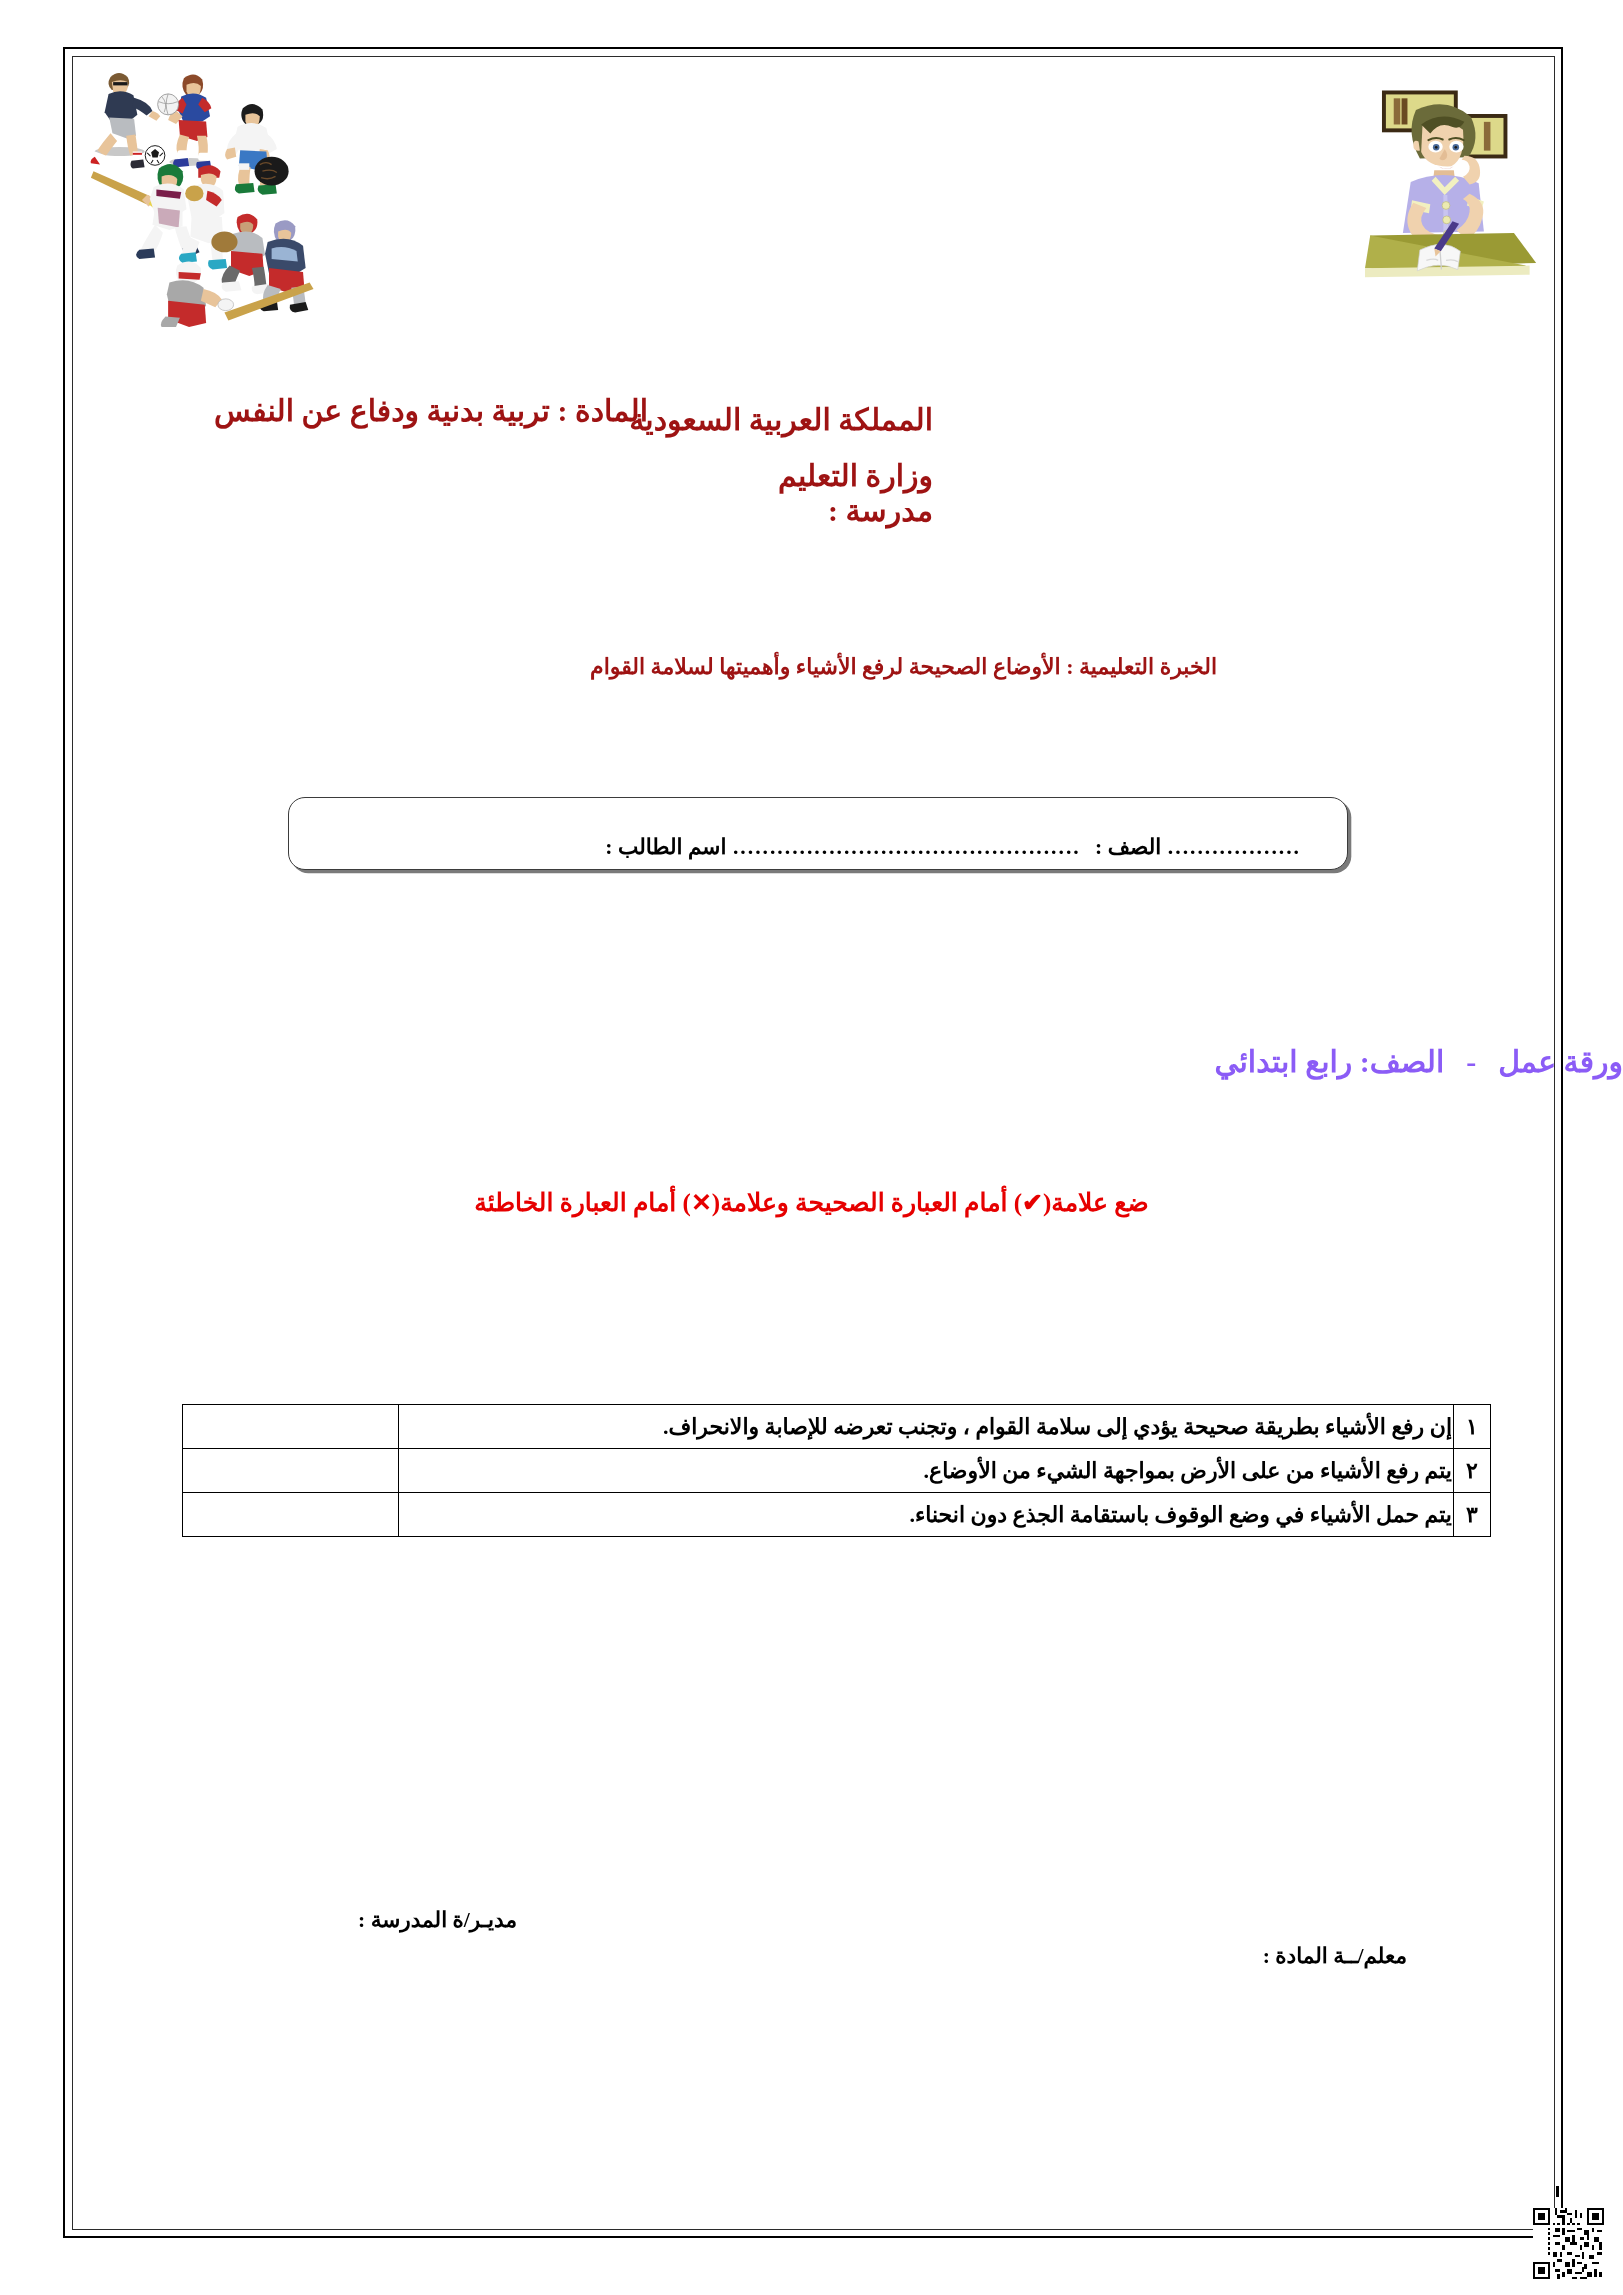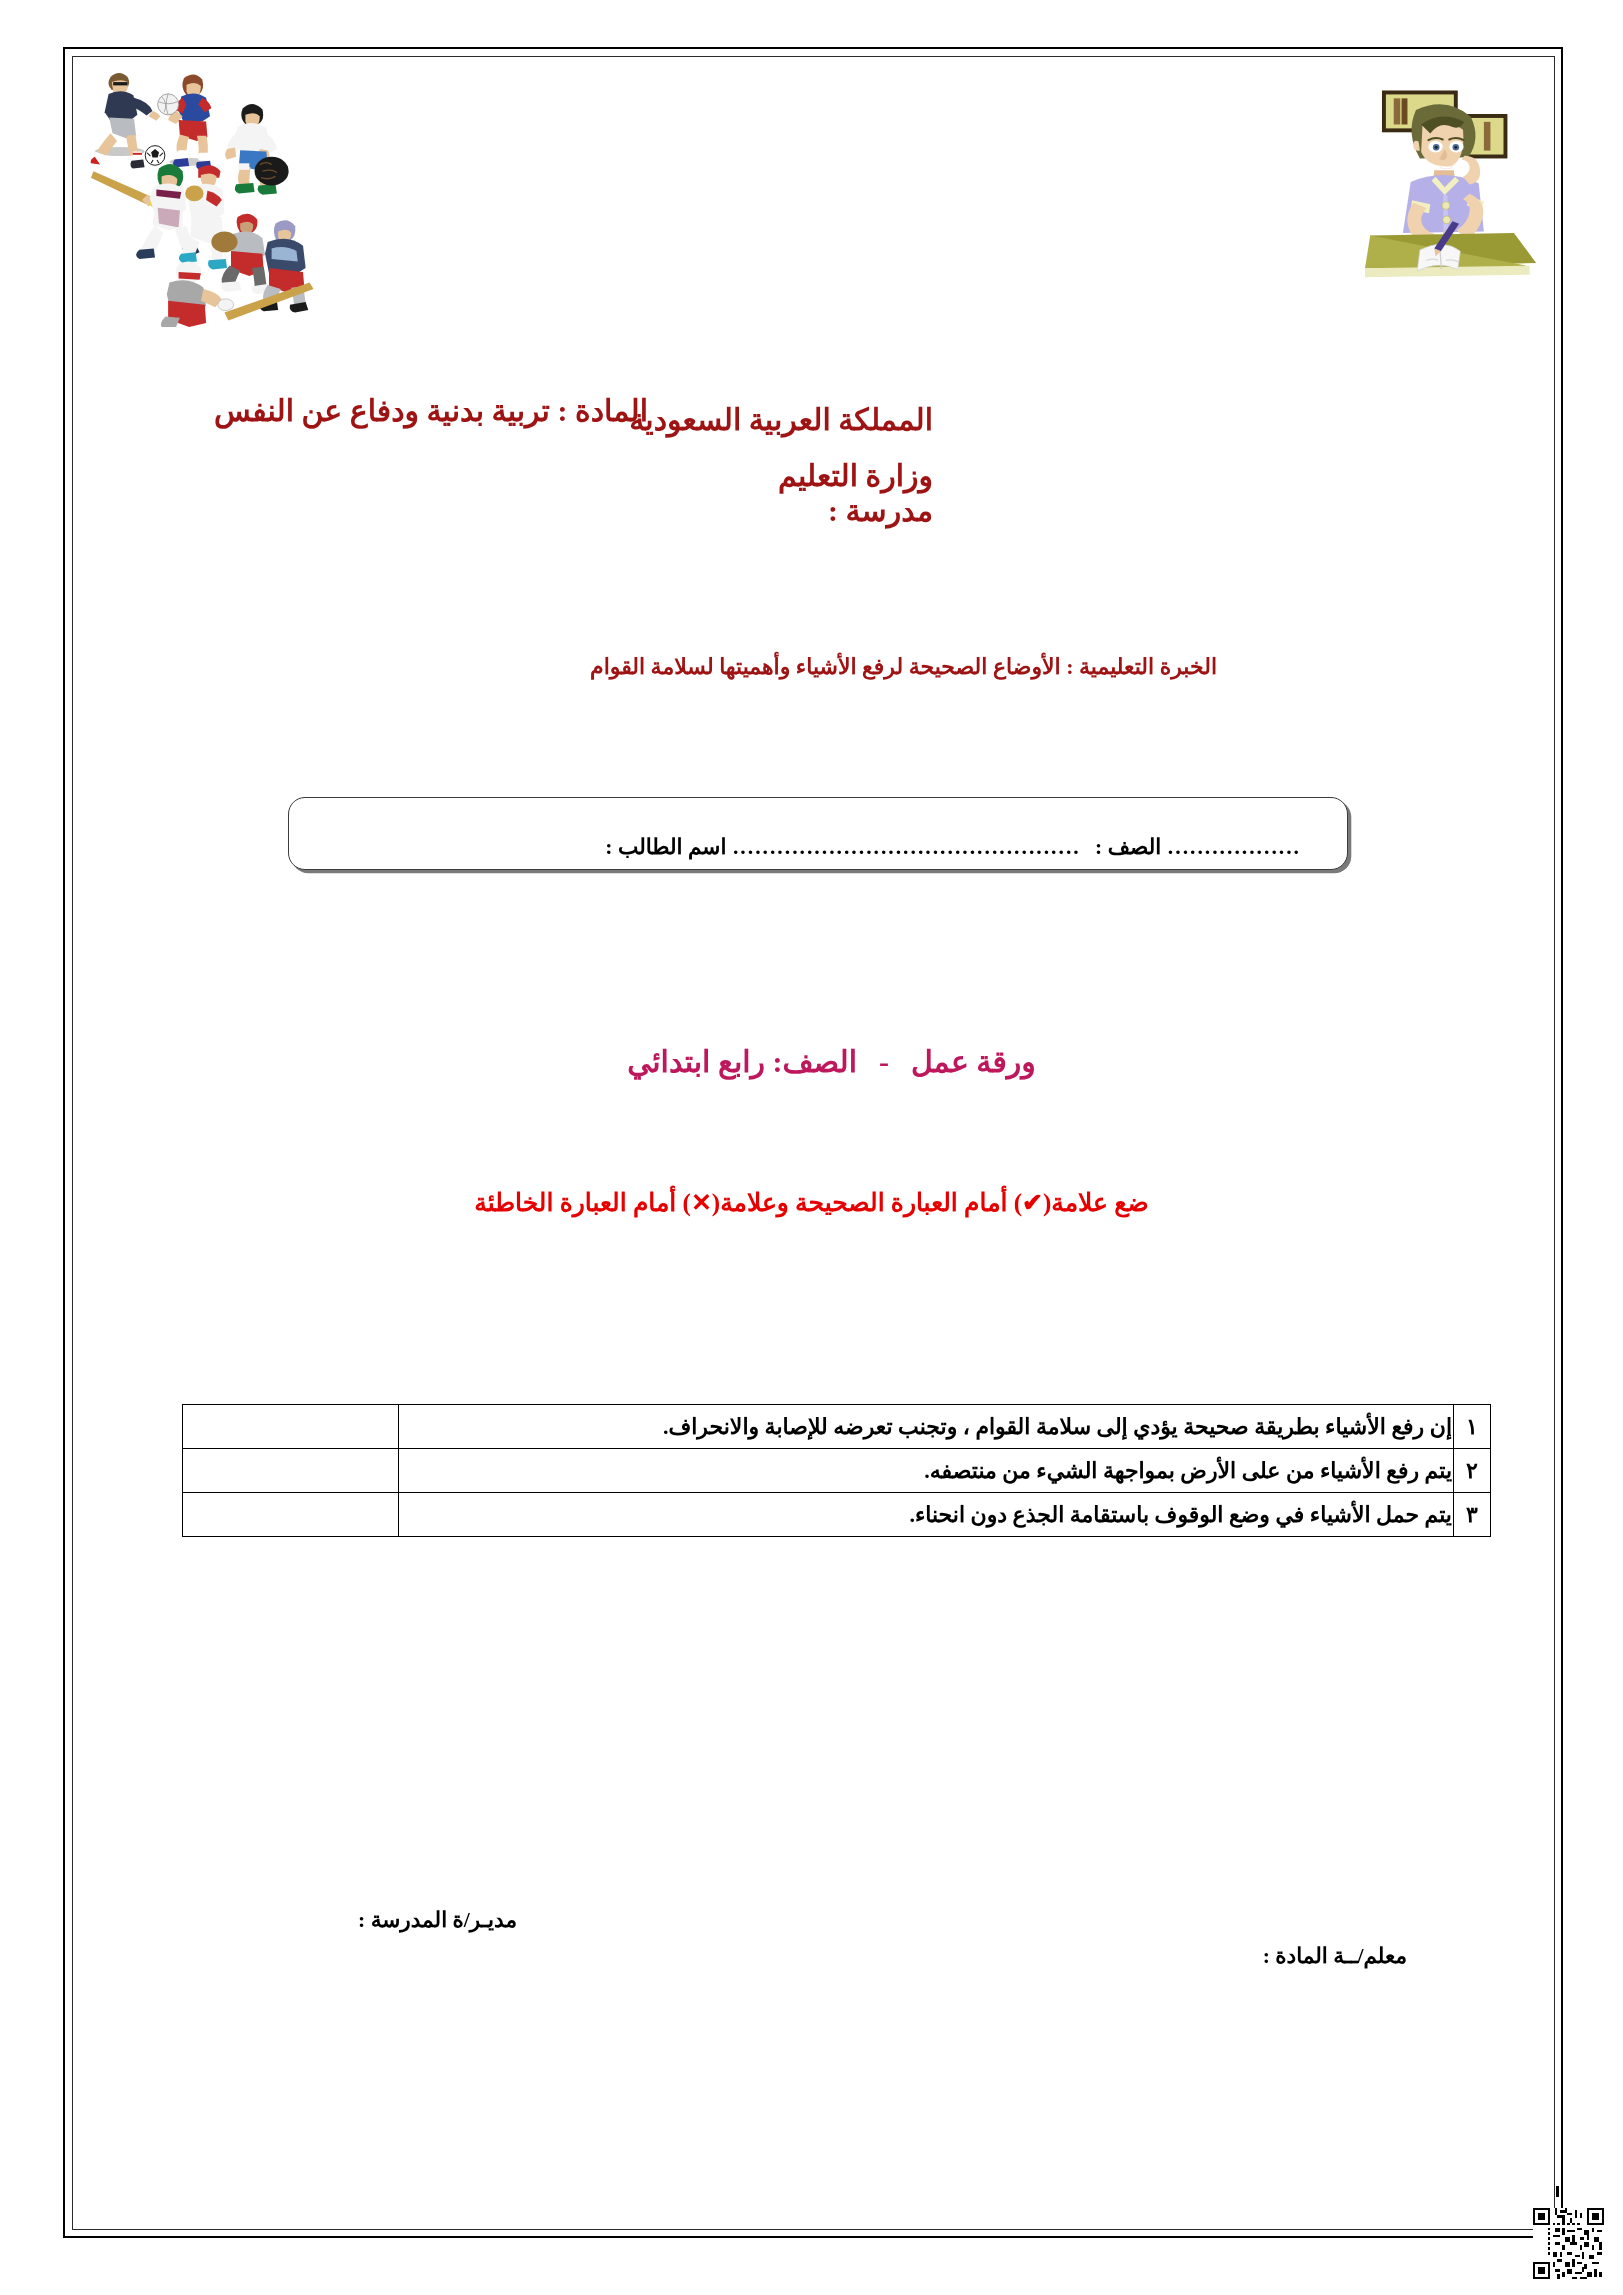--- a/index.html
+++ b/index.html
@@ -111,22 +111,21 @@
   .field-group { display: flex; align-items: baseline; gap: 6.5px; }
   .dotline { letter-spacing: 2px; font-weight: bold; }
   .dotline.long { letter-spacing: 2px; }
 
   
   #worksheet-title {
     position: absolute;
     left: 0;
     right: 0;
     top: 1044px;
-    text-align: center;
-    color: #be185d;
+    color: #8b5cf6;
     font-weight: bold;
     font-size: 30px;
     white-space: nowrap;
     padding-left: 40px;
   }
   #worksheet-title .sep { padding: 0 14.4px; }
 
   
   #instruction {
     position: absolute;
@@ -426,21 +425,21 @@
 
 <table id="questions-table">
   <tbody>
     <tr>
       <td class="num">١</td>
       <td class="stmt">إن رفع الأشياء بطريقة صحيحة يؤدي إلى سلامة القوام ، وتجنب تعرضه للإصابة والانحراف.</td>
       <td class="ans"></td>
     </tr>
     <tr>
       <td class="num">٢</td>
-      <td class="stmt">يتم رفع الأشياء من على الأرض بمواجهة الشيء من منتصفه.</td>
+      <td class="stmt">يتم رفع الأشياء من على الأرض بمواجهة الشيء من الأوضاع.</td>
       <td class="ans"></td>
     </tr>
     <tr>
       <td class="num">٣</td>
       <td class="stmt">يتم حمل الأشياء في وضع الوقوف باستقامة الجذع دون انحناء.</td>
       <td class="ans"></td>
     </tr>
   </tbody>
 </table>
 

